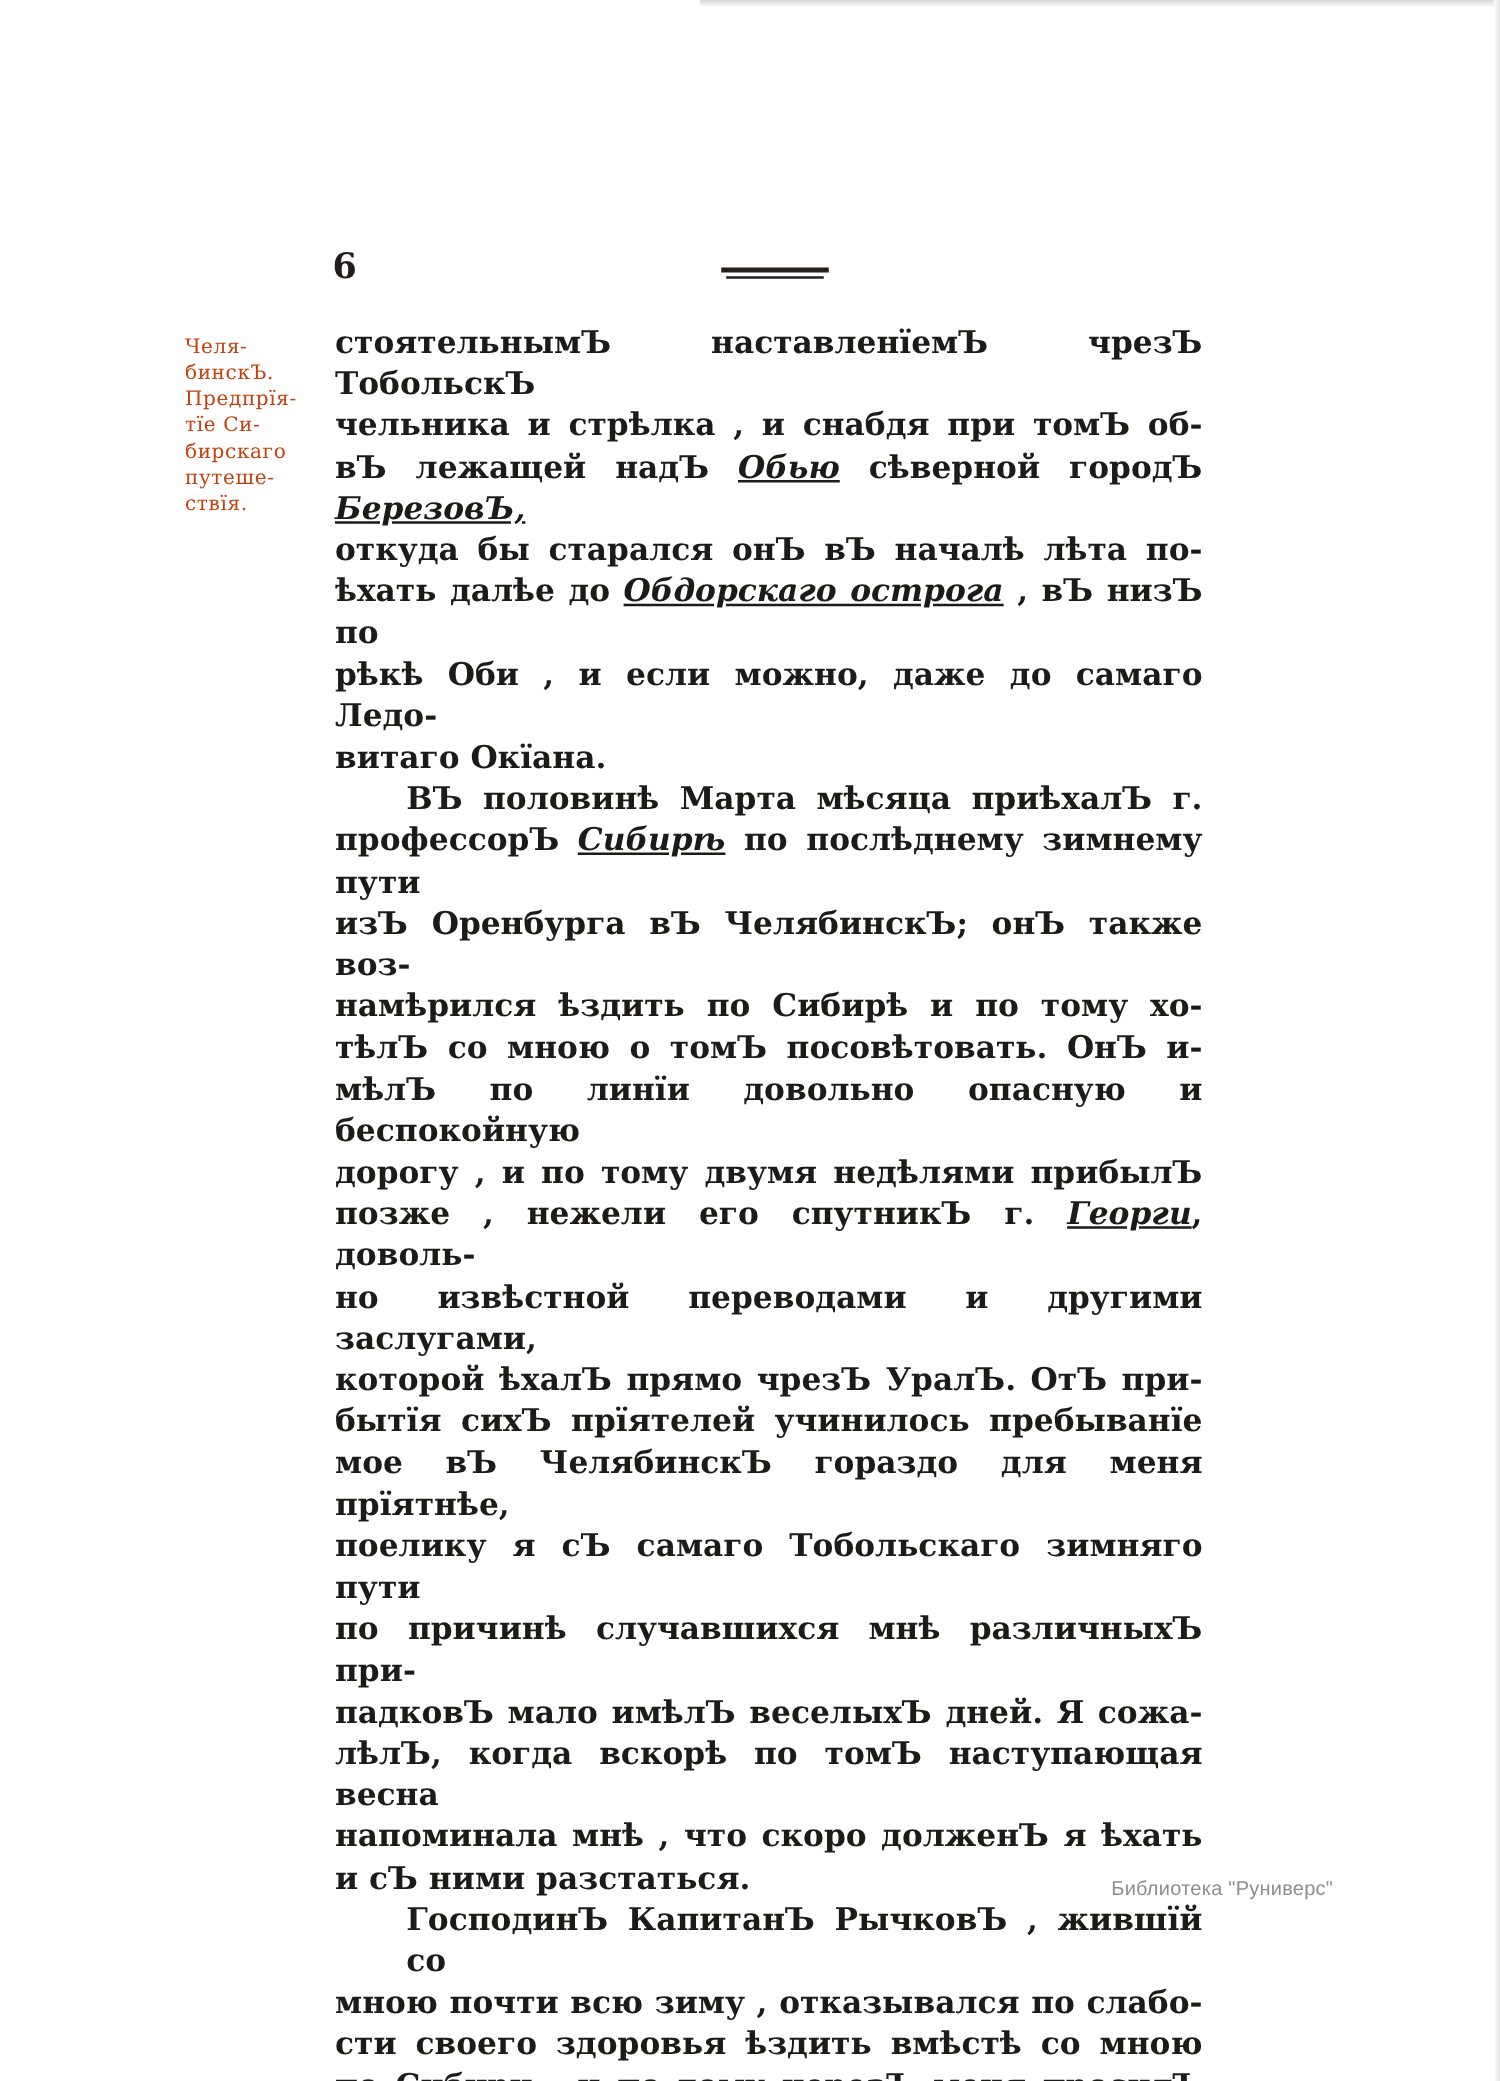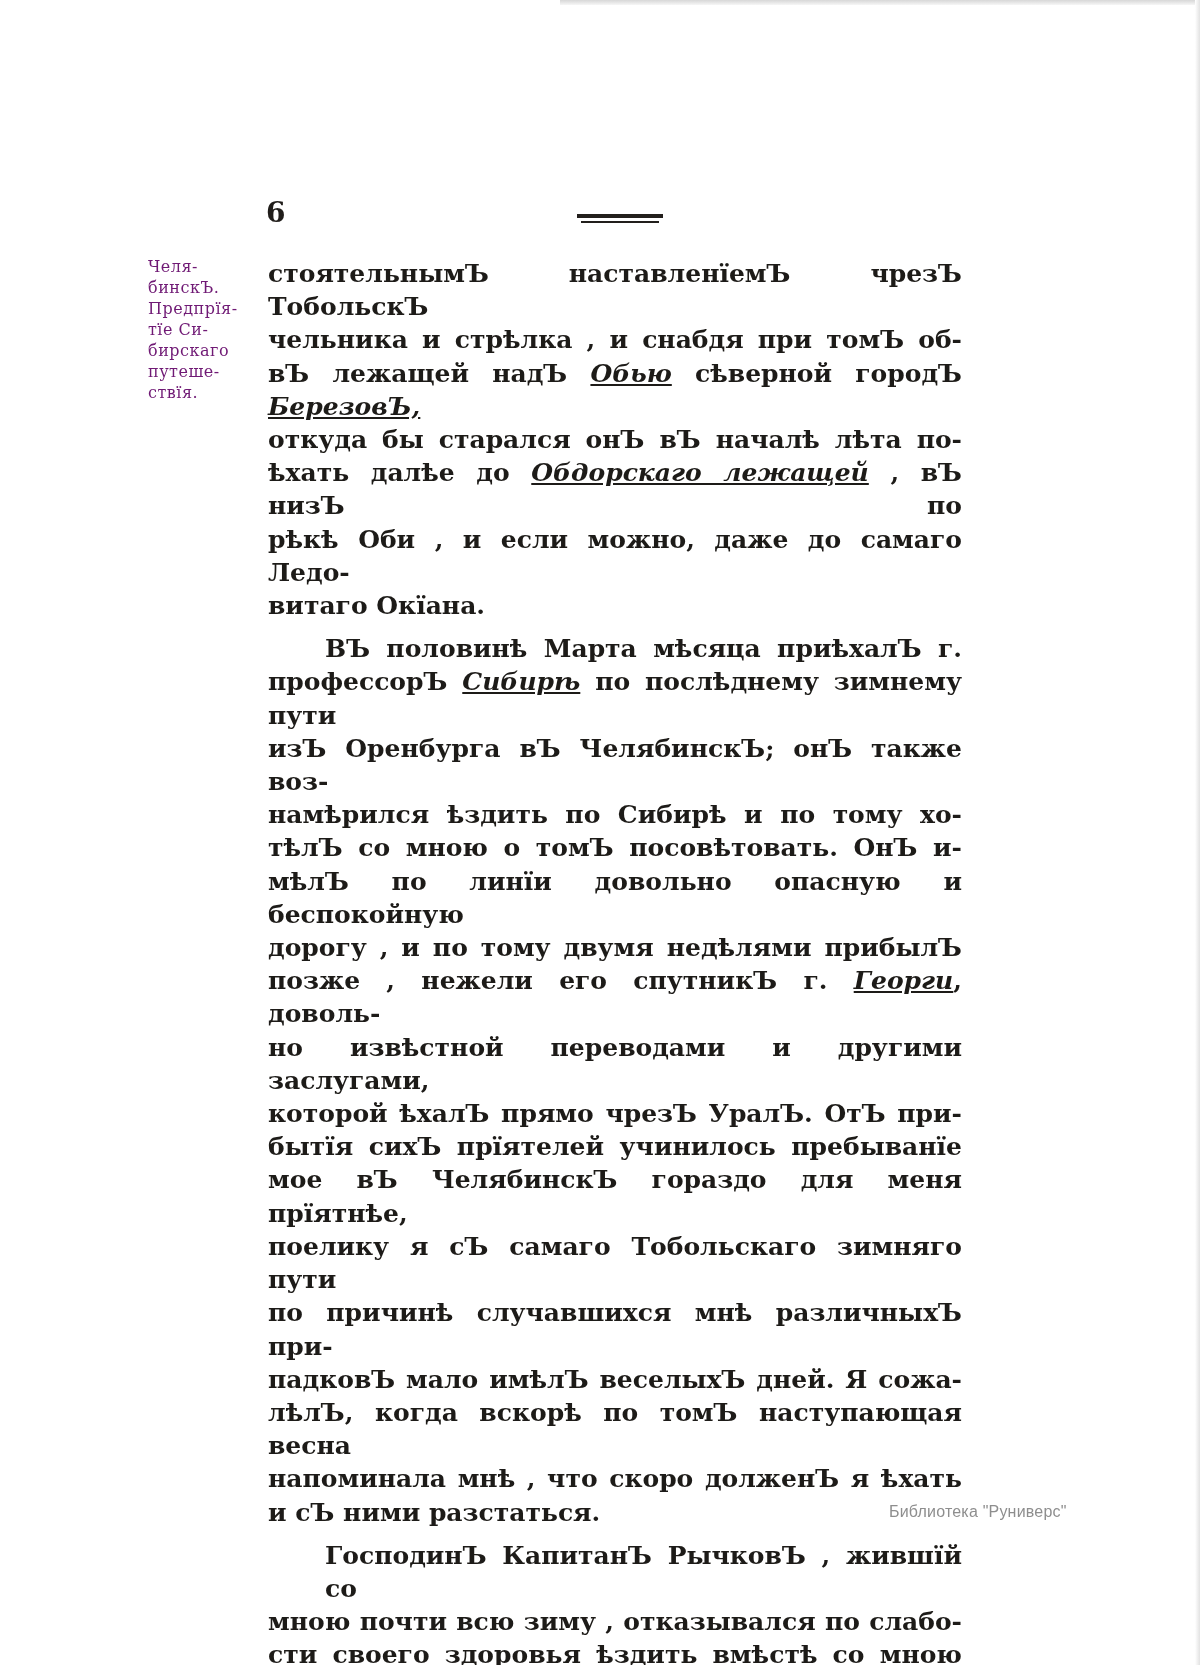--- a/index.html
+++ b/index.html
@@ -21,32 +21,32 @@
     background:linear-gradient(to left, #e2e2e2, #ffffff);
   }
   .page-number {
     position:absolute; left:266px; top:196px;
     font-size:28px; font-weight:bold; color:#201d1a;
   }
   .header-rule { position:absolute; left:577px; top:214px; width:86px; }
   .header-rule .rule-a { height:4px; background:#221f1c; width:86px; margin-bottom:3px; }
   .header-rule .rule-b { height:2px; background:#221f1c; width:78px; margin-left:4px; }
   .margin-note {
-    position:absolute; left:148px; top:256px; width:114px;
-    font-size:16px; line-height:21px; color:#701a75;
+    position:absolute; left:148px; top:266px; width:114px;
+    font-size:16px; line-height:21px; color:#c2410c;
     letter-spacing:.5px;
   }
   .text-block {
     position:absolute; left:268px; top:257px; width:694px;
     font-size:25px; line-height:33.2px; font-weight:bold;
     color:#1d1b18;
   }
   .line { text-align:justify; text-align-last:justify; }
   .line.align-l { text-align:center; text-align-last:left; }
-  .line.indent { padding-left:57px;margin-top:10px; }
+  .line.indent { padding-left:57px; }
   .it { font-style:italic;text-decoration:underline; }
   .watermark {
     position:absolute; left:889px; top:1503px;
     font-family:"Liberation Sans", sans-serif;
     font-size:16px; color:#8e8e8e; letter-spacing:.2px;
   }
 </style>
 </head>
 <body>
 
@@ -69,21 +69,21 @@
     <div class="mn-line">путеше-</div>
     <div class="mn-line">ствїя.</div>
   </aside>
 
 <main class="text-block" id="body-text">
     <div class="paragraph">
       <div class="line"><span>стоятельнымЪ наставленїемЪ чрезЪ ТобольскЪ</span></div>
       <div class="line"><span>чельника и стрѣлка , и снабдя при томЪ об-</span></div>
       <div class="line"><span>вЪ лежащей надЪ </span><span class="it">Обью</span><span> сѣверной городЪ </span><span class="it">БерезовЪ,</span></div>
       <div class="line"><span>откуда бы старался онЪ вЪ началѣ лѣта по-</span></div>
-      <div class="line"><span>ѣхать далѣе до </span><span class="it">Обдорскаго лежащей</span><span> , вЪ низЪ по</span></div>
+      <div class="line"><span>ѣхать далѣе до </span><span class="it">Обдорскаго острога</span><span> , вЪ низЪ по</span></div>
       <div class="line"><span>рѣкѣ Оби , и если можно, даже до самаго Ледо-</span></div>
       <div class="line align-l"><span>витаго Окїана.</span></div>
     </div>
     <div class="paragraph">
       <div class="line indent"><span>ВЪ половинѣ Марта мѣсяца приѣхалЪ г.</span></div>
       <div class="line"><span>профессорЪ </span><span class="it">Сибирѣ</span><span> по послѣднему зимнему пути</span></div>
       <div class="line"><span>изЪ Оренбурга вЪ ЧелябинскЪ; онЪ также воз-</span></div>
       <div class="line"><span>намѣрился ѣздить по Сибирѣ и по тому хо-</span></div>
       <div class="line"><span>тѣлЪ со мною о томЪ посовѣтовать. ОнЪ и-</span></div>
       <div class="line"><span>мѣлЪ по линїи довольно опасную и беспокойную</span></div>

